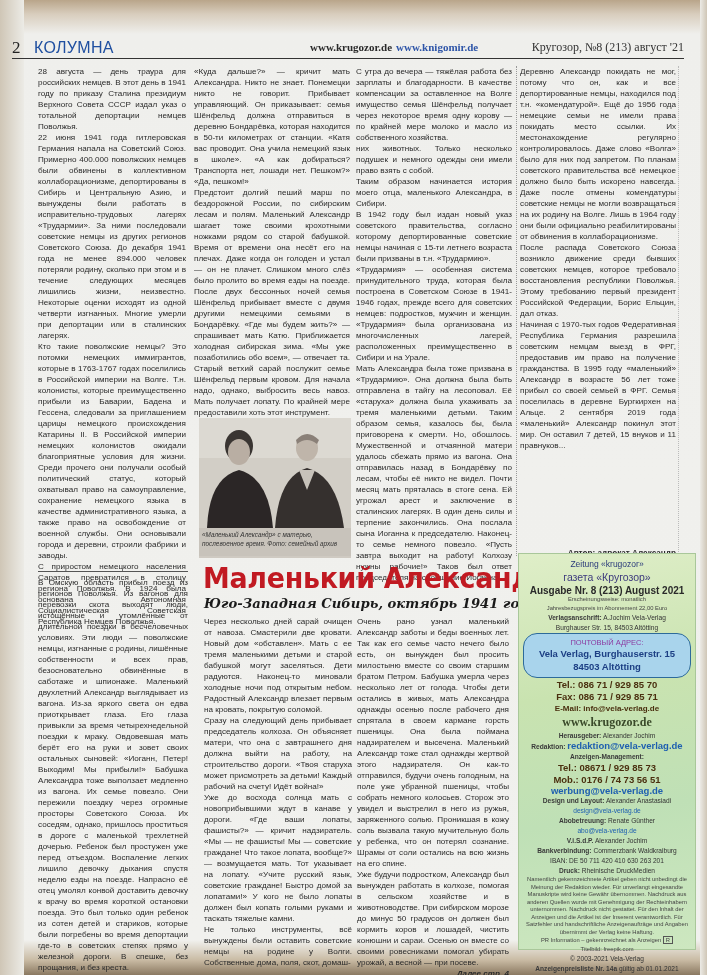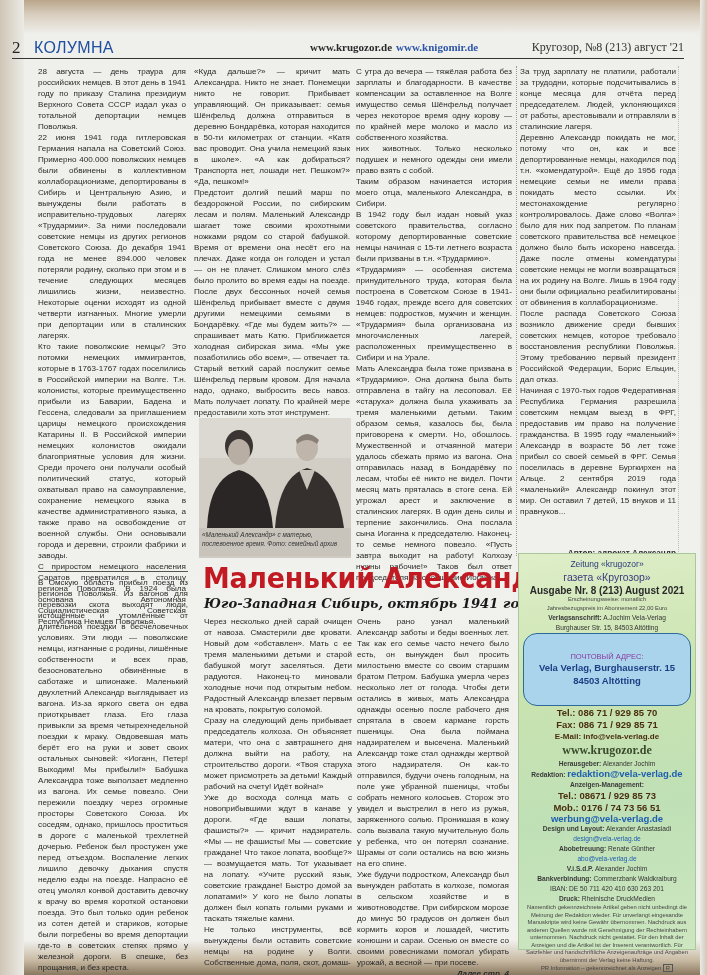--- a/index.html
+++ b/index.html
@@ -56,21 +56,21 @@
     border:1px solid #a9c79a; text-align:center; font-size:6.6px; line-height:9px; color:#333; box-sizing:border-box; padding:4px 4px; }
   .imprint .z1 { font-size:8.5px; color:#2a3a7a; line-height:11px; }
   .imprint .z2 { font-size:10.5px; color:#3d3a7d; line-height:13px; }
   .imprint .z3 { font-size:10px; font-weight:bold; color:#2a2a2a; margin-top:2px; }
   .imprint .blue { color:#1e5fb0; }
   .imprint .bigblue { color:#1e5fb0; font-size:9.5px; font-weight:bold; }
   .imprint .tel { color:#4a2f0f; font-weight:bold; font-size:9.5px; line-height:11px; }
   .imprint .site { color:#3a4a2a; font-weight:bold; font-size:12px; line-height:15px; font-family:"Liberation Serif",serif; }
   .imprint .lab { font-weight:bold; color:#3a3a3a; }
   .imprint .small { font-size:5.8px; line-height:7.5px; color:#444; }
-  .postbox { margin:4px 6px; border:1.5px solid #2d6a9a; border-radius:14px; background:#a9d4ec; padding:17px 2px; }
+  .postbox { margin:4px 6px; border:1.5px solid #2d6a9a; border-radius:14px; background:#a9d4ec; padding:3px 2px; }
   .postbox .pl { color:#8b3aa0; font-size:7.5px; }
   .postbox .pa { color:#1c3f84; font-weight:bold; font-size:9.5px; line-height:12px; }
   .imprint div { margin:1px 0; }
 </style>
 </head>
 <body>
 
 <div class="edge-left"></div>
 <div class="edge-right"></div>
 
@@ -121,21 +121,20 @@
   <p>Таким образом начинается история моего отца, маленького Александра, в Сибири.</p>
   <p>В 1942 году был издан новый указ советского правительства, согласно которому депортированные советские немцы начиная с 15-ти летнего возраста были призваны в т.н. «Трудармию».</p>
   <p>«Трудармия» — особенная система принудительного труда, которая была построена в Советском Союзе в 1941-1946 годах, прежде всего для советских немцев: подростков, мужчин и женщин. «Трудармия» была организована из многочисленных лагерей, расположенных преимущественно в Сибири и на Урале.</p>
   <p>Мать Александра была тоже призвана в «Трудармию». Она должна была быть отправлена в тайгу на лесоповал. Её «старуха» должна была ухаживать за тремя маленькими детьми. Таким образом семья, казалось бы, была приговорена к смерти. Но, обошлось. Мужественной и отчаянной матери удалось сбежать прямо из вагона. Она отправилась назад в Бондарёвку по лесам, чтобы её никто не видел. Почти месяц мать пряталась в стоге сена. Ей угрожал арест и заключение в сталинских лагерях. В один день силы и терпение закончились. Она послала сына Иоганна к председателю. Наконец-то семье немного повезло. «Пусть завтра выходит на работу! Колхозу нужны рабочие!» Таков был ответ председателя на сообщение Иоганна.</p>
 </div>
 
 <div class="vdots"></div>
 <div class="vdots2"></div>
 
 <div class="txt col4">
-  <p>За труд зарплату не платили, работали за трудодни, которые подсчитывались в конце месяца для отчёта перед председателем. Людей, уклоняющихся от работы, арестовывали и отправляли в сталинские лагеря.</p>
   <p>Деревню Александр покидать не мог, потому что он, как и все депортированные немцы, находился под т.н. «комендатурой». Ещё до 1956 года немецкие семьи не имели права покидать место ссылки. Их местонахождение регулярно контролировалось. Даже слово «Волга» было для них под запретом. По планам советского правительства всё немецкое должно было быть искорено навсегда. Даже после отмены комендатуры советские немцы не могли возвращаться на их родину на Волге. Лишь в 1964 году они были официально реабилитированы от обвинения в коллаборационизме.</p>
   <p>После распада Советского Союза возникло движение среди бывших советских немцев, которое требовало восстановления республики Поволжья. Этому требованию первый президент Российской Федерации, Борис Ельцин, дал отказ.</p>
   <p>Начиная с 1970-тых годов Федеративная Республика Германия разрешила советским немцам выезд в ФРГ, предоставив им право на получение гражданства. В 1995 году «маленький» Александр в возрасте 56 лет тоже прибыл со своей семьей в ФРГ. Семья поселилась в деревне Бургкирхен на Альце. 2 сентября 2019 года «маленький» Александр покинул этот мир. Он оставил 7 детей, 15 внуков и 11 правнуков...</p>
 </div>
 
 <div class="sig">
   <div class="author">Автор: адвокат Александр Шёнфельд, г. Альтёттинг</div>
   <div class="trans">(Перевод на русский: Георг Хорн и Александр Шёнфельд)</div>
 </div>
 

